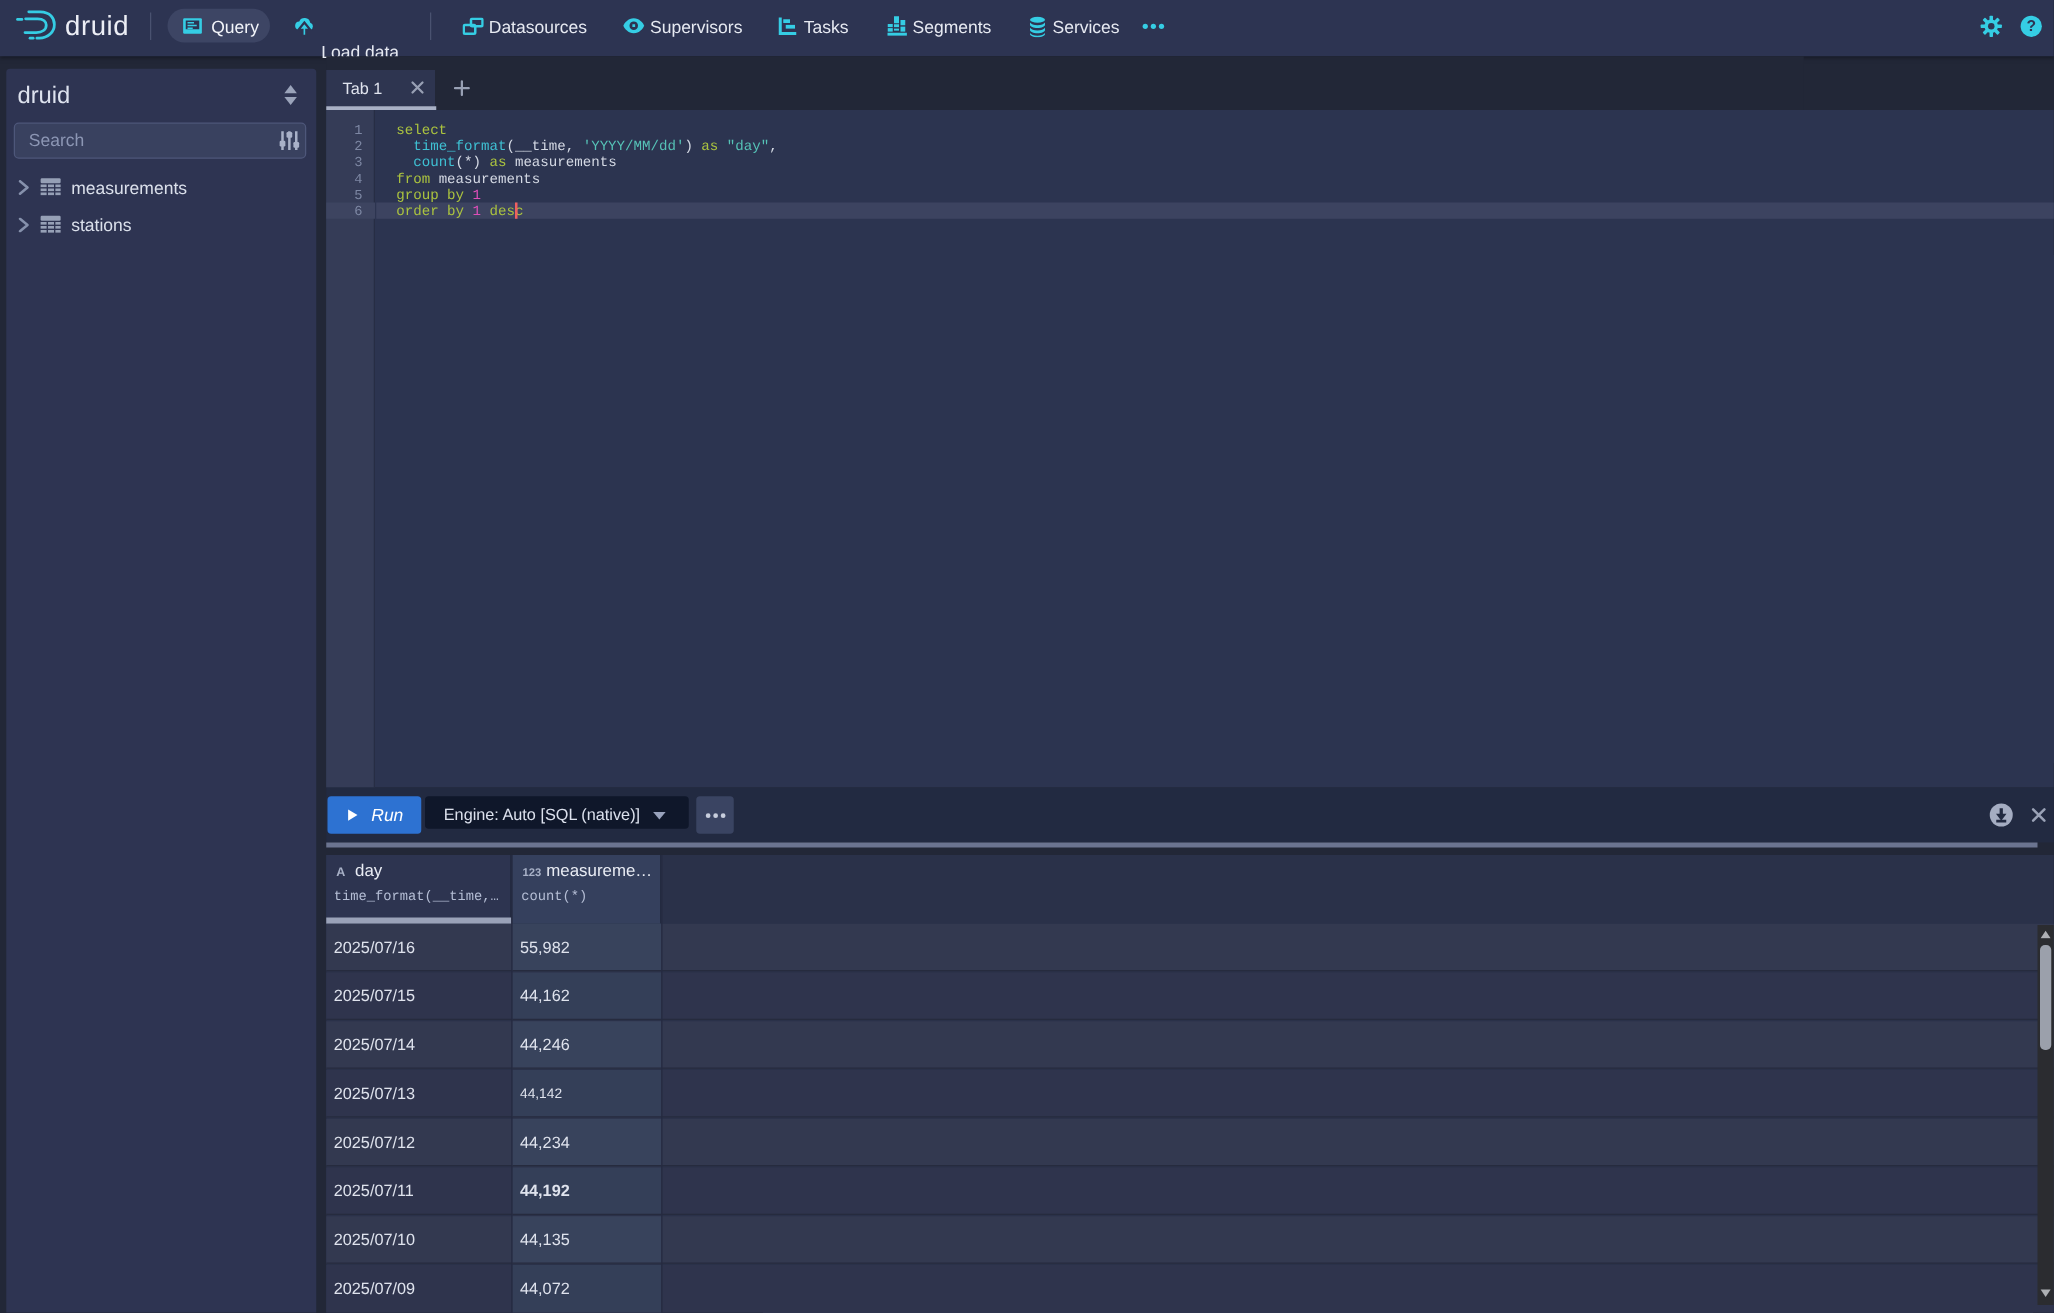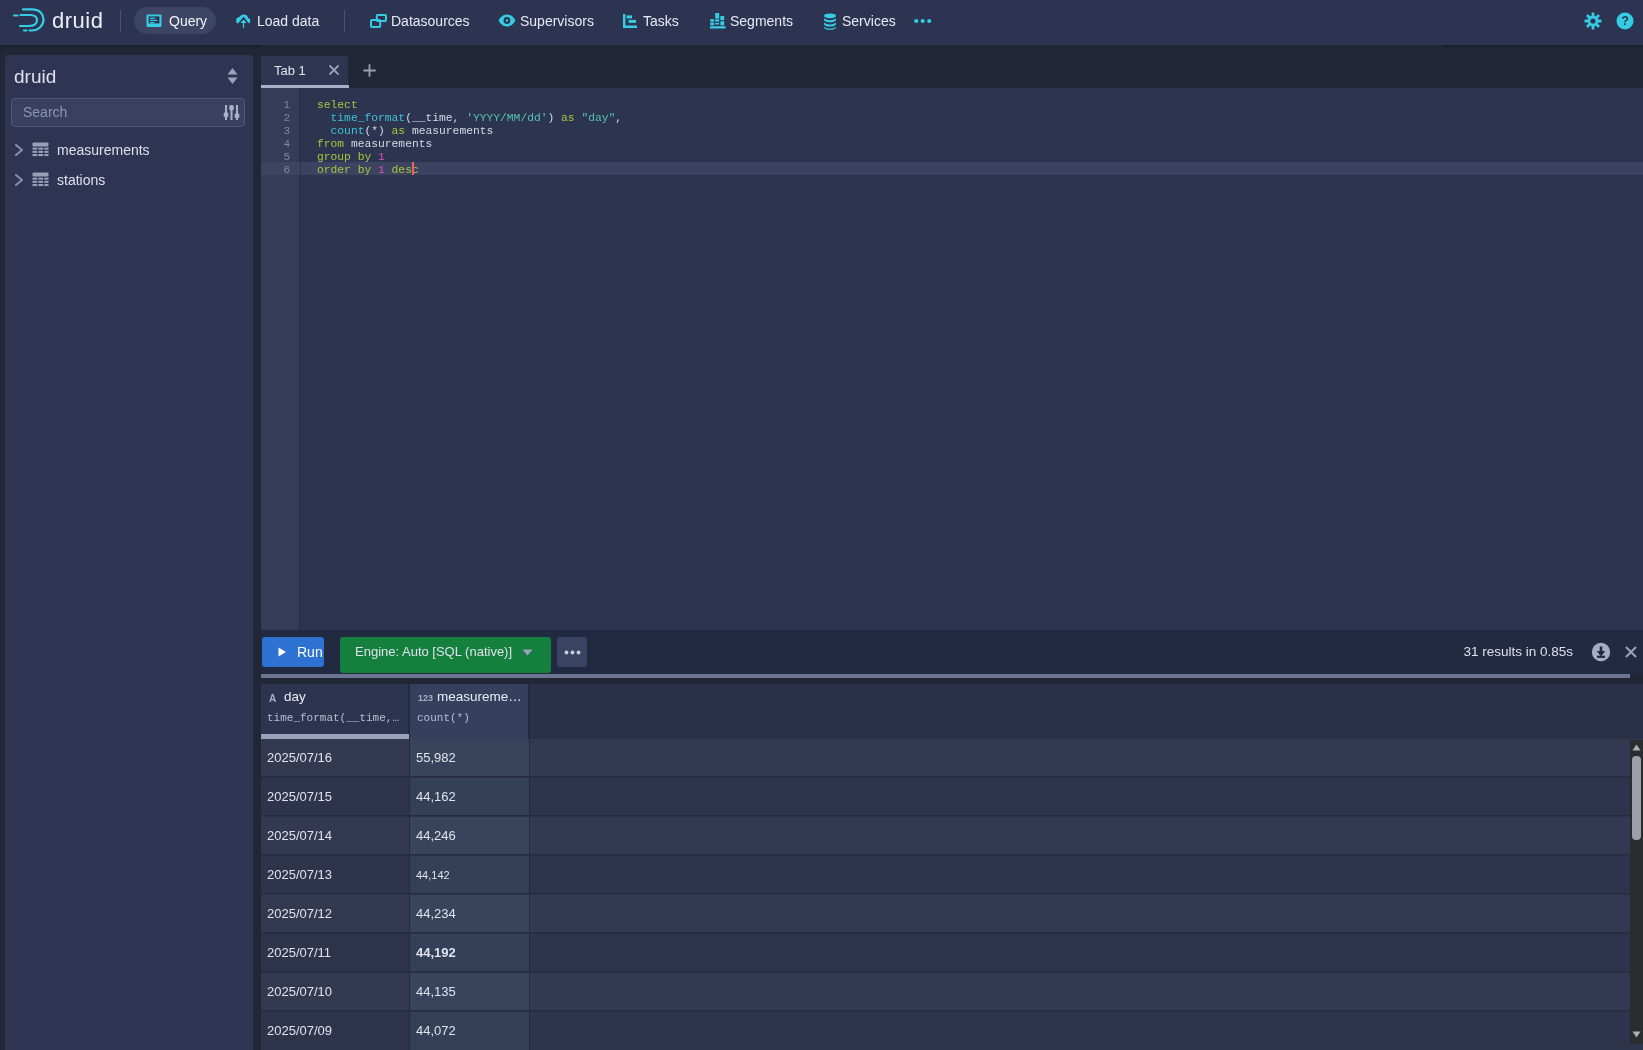--- a/index.html
+++ b/index.html
@@ -33,21 +33,21 @@
     <rect x="4" y="4.6" width="5.2" height="1.2" fill="#35cde4"></rect>
     <rect x="4" y="6.8" width="7.4" height="1.2" fill="#35cde4"></rect>
     <rect x="4" y="9" width="4.2" height="1.2" fill="#35cde4"></rect>
   </svg>
   <div class="abs nav-txt" style="left:169px;color:#f3f5fa;">Query</div>
 
   <svg class="abs" style="left:235px;top:13px;" width="17" height="17" viewBox="0 0 17 17">
     <path class="cy" d="M3.8,11 a3.5,3.5 0 0 1 0.6,-6.9 a4.7,4.7 0 0 1 8.8,1 a3.1,3.1 0 0 1 0,5.9 l-2,0 l-2.7,-3.8 l-2.8,3.8 z"></path>
     <path d="M8.5,5 L13.2,10.8 L10,10.8 L10,15.6 L7,15.6 L7,10.8 L3.8,10.8 Z" fill="#35cde4" stroke="#2d3452" stroke-width="1.7"></path>
   </svg>
-  <div class="abs nav-txt" style="left:257px;">Load data</div>
+  <div class="abs nav-txt" style="left:257px;margin-top:20px;">Load data</div>
   <div class="abs" style="left:344px;top:10px;width:1px;height:22px;background:#4a5270;"></div>
 
   <svg class="abs" style="left:370px;top:14px;" width="17" height="14" viewBox="0 0 17 14">
     <rect x="6.8" y="1" width="9.2" height="6" rx="1" fill="none" stroke="#35cde4" stroke-width="2"></rect>
     <rect x="1" y="6" width="9.2" height="7" rx="1" fill="none" stroke="#35cde4" stroke-width="2"></rect>
   </svg>
   <div class="abs nav-txt" style="left:391px;">Datasources</div>
 
   <svg class="abs" style="left:498px;top:14px;" width="18" height="14" viewBox="0 0 18 14">
     <path class="cy" d="M9,0.5 C13.4,0.5 16.4,4.2 17.3,6.5 C16.4,8.8 13.4,12.5 9,12.5 C4.6,12.5 1.6,8.8 0.7,6.5 C1.6,4.2 4.6,0.5 9,0.5 Z"></path>
@@ -194,40 +194,39 @@
   <pre class="abs mono" style="left:56px;top:11px;font-size:11.3px;line-height:13px;color:#d4d9e4;"><span style="color:#abc33f">select</span>
   <span style="color:#3fc1d4">time_format</span>(__time, <span style="color:#56c3b7">'YYYY/MM/dd'</span>) <span style="color:#abc33f">as</span> <span style="color:#56c3b7">"day"</span>,
   <span style="color:#3fc1d4">count</span>(*) <span style="color:#abc33f">as</span> measurements
 <span style="color:#abc33f">from</span> measurements
 <span style="color:#abc33f">group by</span> <span style="color:#dd4fb8">1</span>
 <span style="color:#abc33f">order by</span> <span style="color:#dd4fb8">1</span> <span style="color:#abc33f">desc</span></pre>
   <div class="abs" style="left:151px;top:74px;width:2px;height:13px;background:#f06060;"></div>
 </div>
 
 <div class="abs" style="left:261px;top:630px;width:1382px;height:44px;background:#222a41;">
-  <div class="abs" style="left:1px;top:7px;width:62px;height:30px;background:#2d72d2;border-radius:3px;">
+  <div class="abs" style="left:1px;top:7px;width:75px;height:30px;background:#2d72d2;border-radius:3px;font-style:italic;">
     <svg class="abs" style="left:15px;top:10px;" width="10" height="10" viewBox="0 0 10 10">
         <path d="M1.5,0.5 L9,5 L1.5,9.5 Z" fill="#fff"></path>
       </svg>
     <div class="abs" style="left:35px;top:0;line-height:30px;font-size:14px;color:#fff;">Run</div>
   </div>
-  <div class="abs" style="left:79px;top:7px;width:211px;height:36px;background:#15803d;border-radius:3px;">
+  <div class="abs" style="left:79px;top:7px;width:211px;height:26px;background:#0f172a;border-radius:3px;">
     <div class="abs" style="left:15px;top:0;line-height:30px;font-size:13px;color:#dce1ed;">Engine: Auto [SQL (native)]</div>
     <svg class="abs" style="left:182px;top:12px;" width="11" height="7" viewBox="0 0 11 7">
         <path d="M0.5,0.5 L10.5,0.5 L5.5,6.5 Z" fill="#98a2bc"></path>
       </svg>
   </div>
   <div class="abs" style="left:296px;top:7px;width:30px;height:30px;background:#3a4462;border-radius:3px;">
     <svg class="abs" style="left:7px;top:13px;" width="17" height="5" viewBox="0 0 17 5">
       <circle cx="2.5" cy="2.5" r="1.9" fill="#c8cedd"></circle>
         <circle cx="8.5" cy="2.5" r="1.9" fill="#c8cedd"></circle>
         <circle cx="14.5" cy="2.5" r="1.9" fill="#c8cedd"></circle>
     </svg>
   </div>
-  <div class="abs" style="left:1012px;top:0;width:300px;height:44px;line-height:44px;font-size:13.5px;color:#dde1ec;text-align:right;">31 results in 0.85s</div>
   <svg class="abs" style="left:1330px;top:12px;" width="20" height="20" viewBox="0 0 20 20">
     <circle cx="10" cy="10" r="9.2" fill="#a5adc2"></circle>
     <path d="M10,4.5 L10,10" stroke="#222a41" stroke-width="2.6"></path>
     <path d="M5.8,9 L14.2,9 L10,14.5 Z" fill="#222a41"></path>
     <path d="M6,14.8 L14,14.8" stroke="#222a41" stroke-width="2.2"></path>
   </svg>
   <svg class="abs" style="left:1364px;top:16px;" width="12" height="12" viewBox="0 0 12 12">
     <path d="M1.5,1.5 L10.5,10.5 M10.5,1.5 L1.5,10.5" stroke="#9aa2b6" stroke-width="2" stroke-linecap="round"></path>
   </svg>
 </div>

